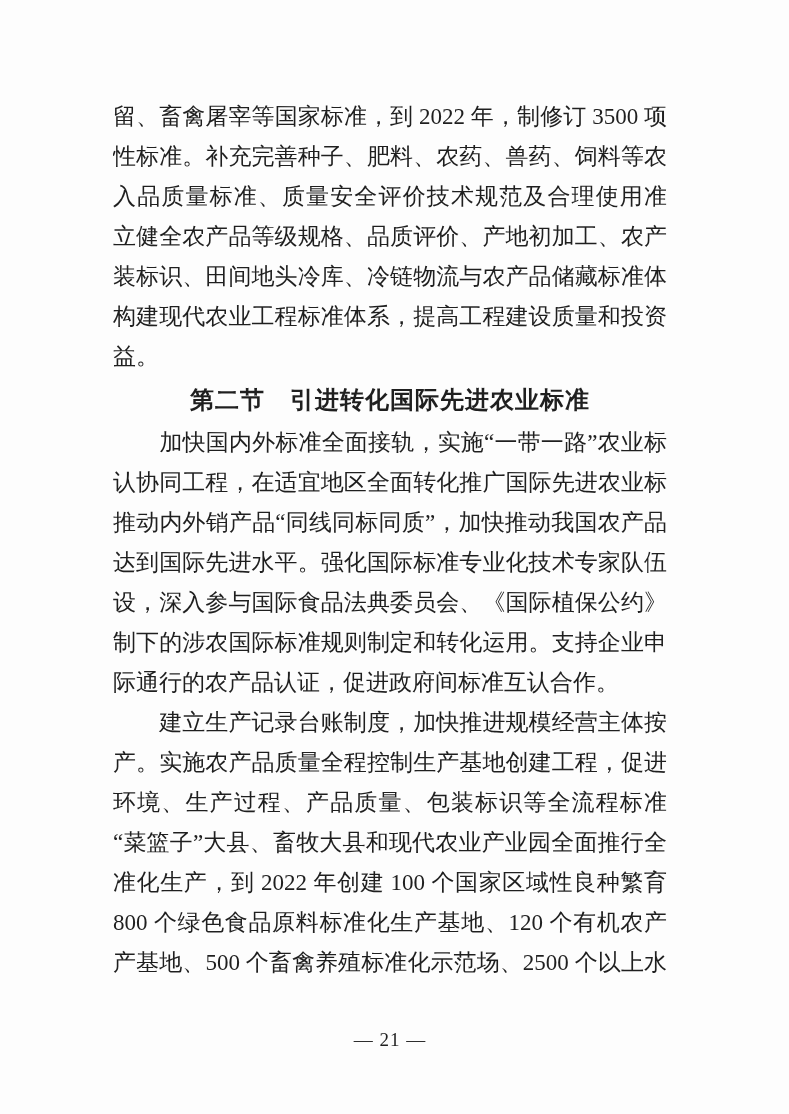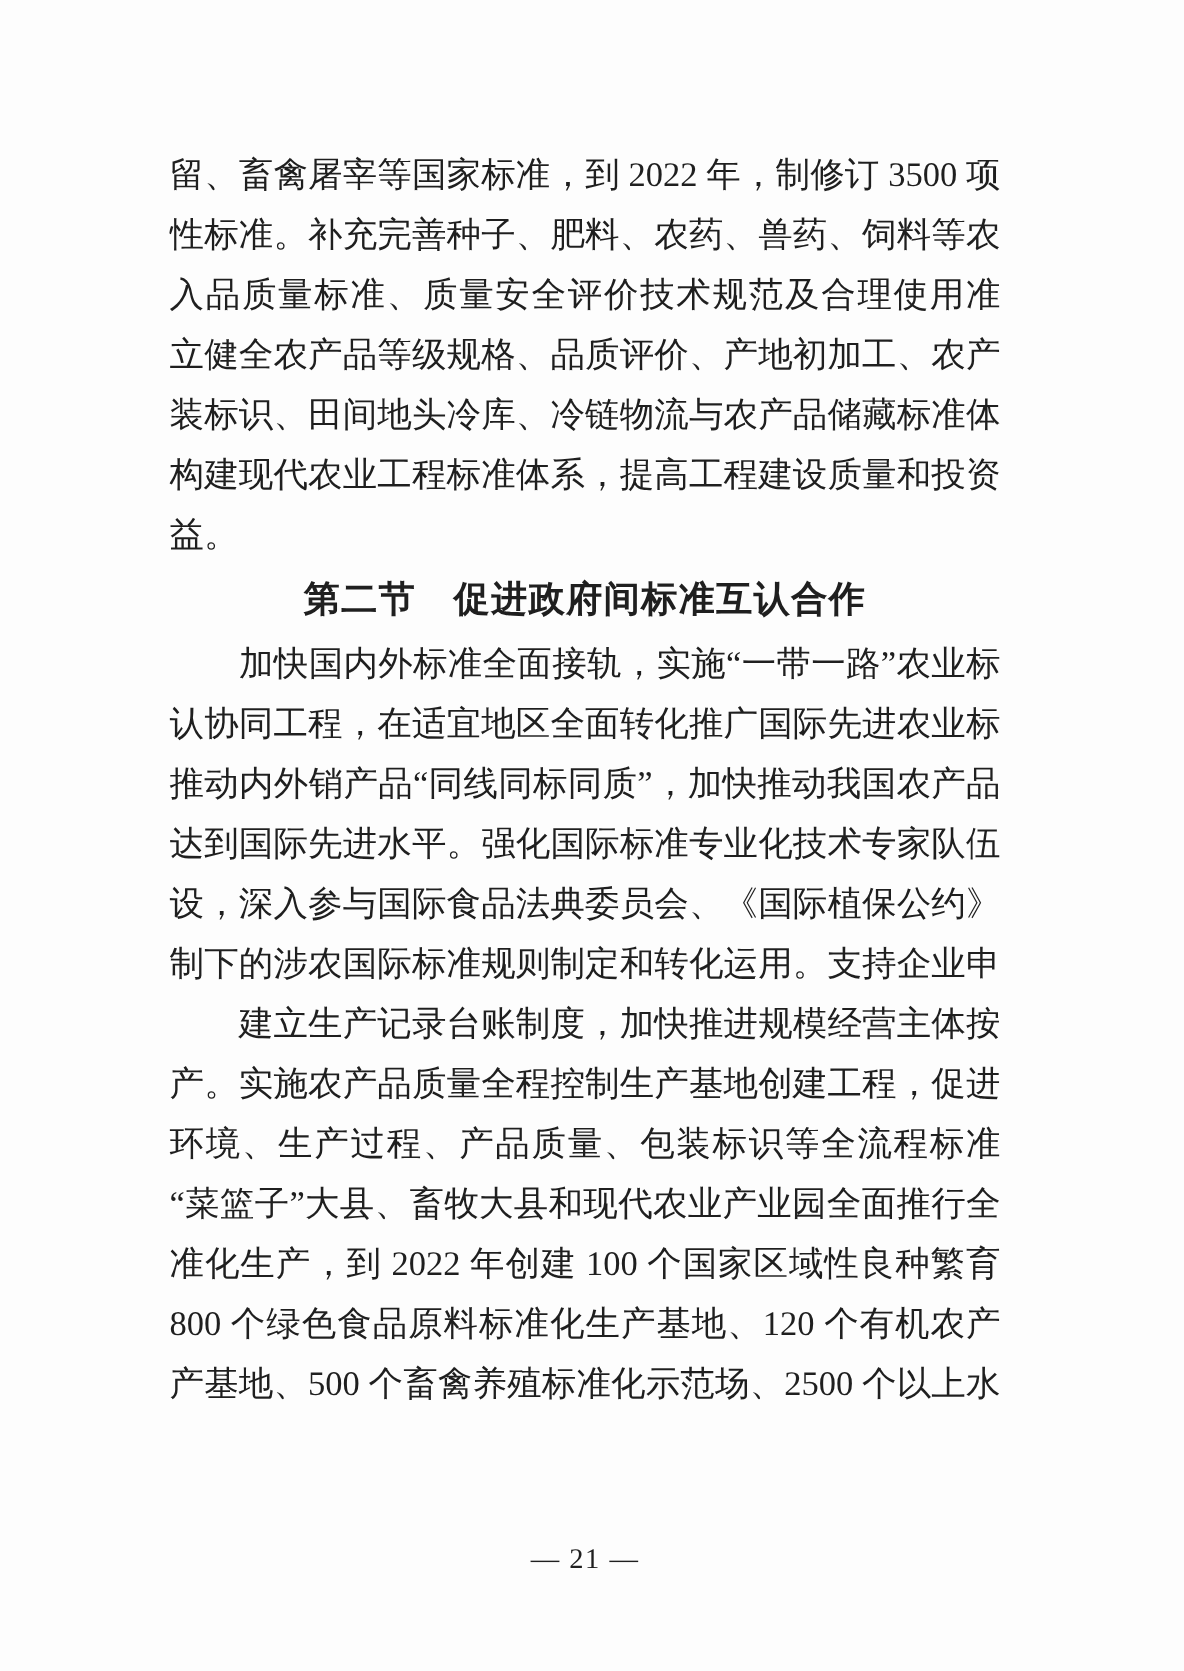--- a/index.html
+++ b/index.html
@@ -70,28 +70,29 @@
   <div class="content" id="content">
       <div class="paragraph">
         <div class="line justify">留、畜禽屠宰等国家标准，到 2022 年，制修订 3500 项强制</div>
         <div class="line justify">性标准。补充完善种子、肥料、农药、兽药、饲料等农业投</div>
         <div class="line justify">入品质量标准、质量安全评价技术规范及合理使用准则。建</div>
         <div class="line justify">立健全农产品等级规格、品质评价、产地初加工、农产品包</div>
         <div class="line justify">装标识、田间地头冷库、冷链物流与农产品储藏标准体系。</div>
         <div class="line justify">构建现代农业工程标准体系，提高工程建设质量和投资效</div>
         <div class="line plain">益。</div>
       </div>
-      <div class="heading">第二节　促进政府间标准互认合作</div>
+      <div class="heading">第二节　引进转化国际先进农业标准</div>
       <div class="paragraph">
         <div class="line justify">　　加快国内外标准全面接轨，实施“一带一路”农业标准互</div>
         <div class="line justify">认协同工程，在适宜地区全面转化推广国际先进农业标准，</div>
         <div class="line justify">推动内外销产品“同线同标同质”，加快推动我国农产品质量</div>
         <div class="line justify">达到国际先进水平。强化国际标准专业化技术专家队伍建</div>
         <div class="line justify">设，深入参与国际食品法典委员会、《国际植保公约》等机</div>
         <div class="line justify">制下的涉农国际标准规则制定和转化运用。支持企业申请国</div>
+        <div class="line plain">际通行的农产品认证，促进政府间标准互认合作。</div>
       </div>
       <div class="paragraph">
         <div class="line justify">　　建立生产记录台账制度，加快推进规模经营主体按标生</div>
         <div class="line justify">产。实施农产品质量全程控制生产基地创建工程，促进产地</div>
         <div class="line justify">环境、生产过程、产品质量、包装标识等全流程标准化。在</div>
         <div class="line justify">“菜篮子”大县、畜牧大县和现代农业产业园全面推行全程标</div>
         <div class="line justify">准化生产，到 2022 年创建 100 个国家区域性良种繁育基地、</div>
         <div class="line justify">800 个绿色食品原料标准化生产基地、120 个有机农产品生</div>
         <div class="line justify">产基地、500 个畜禽养殖标准化示范场、2500 个以上水产健</div>
       </div>

